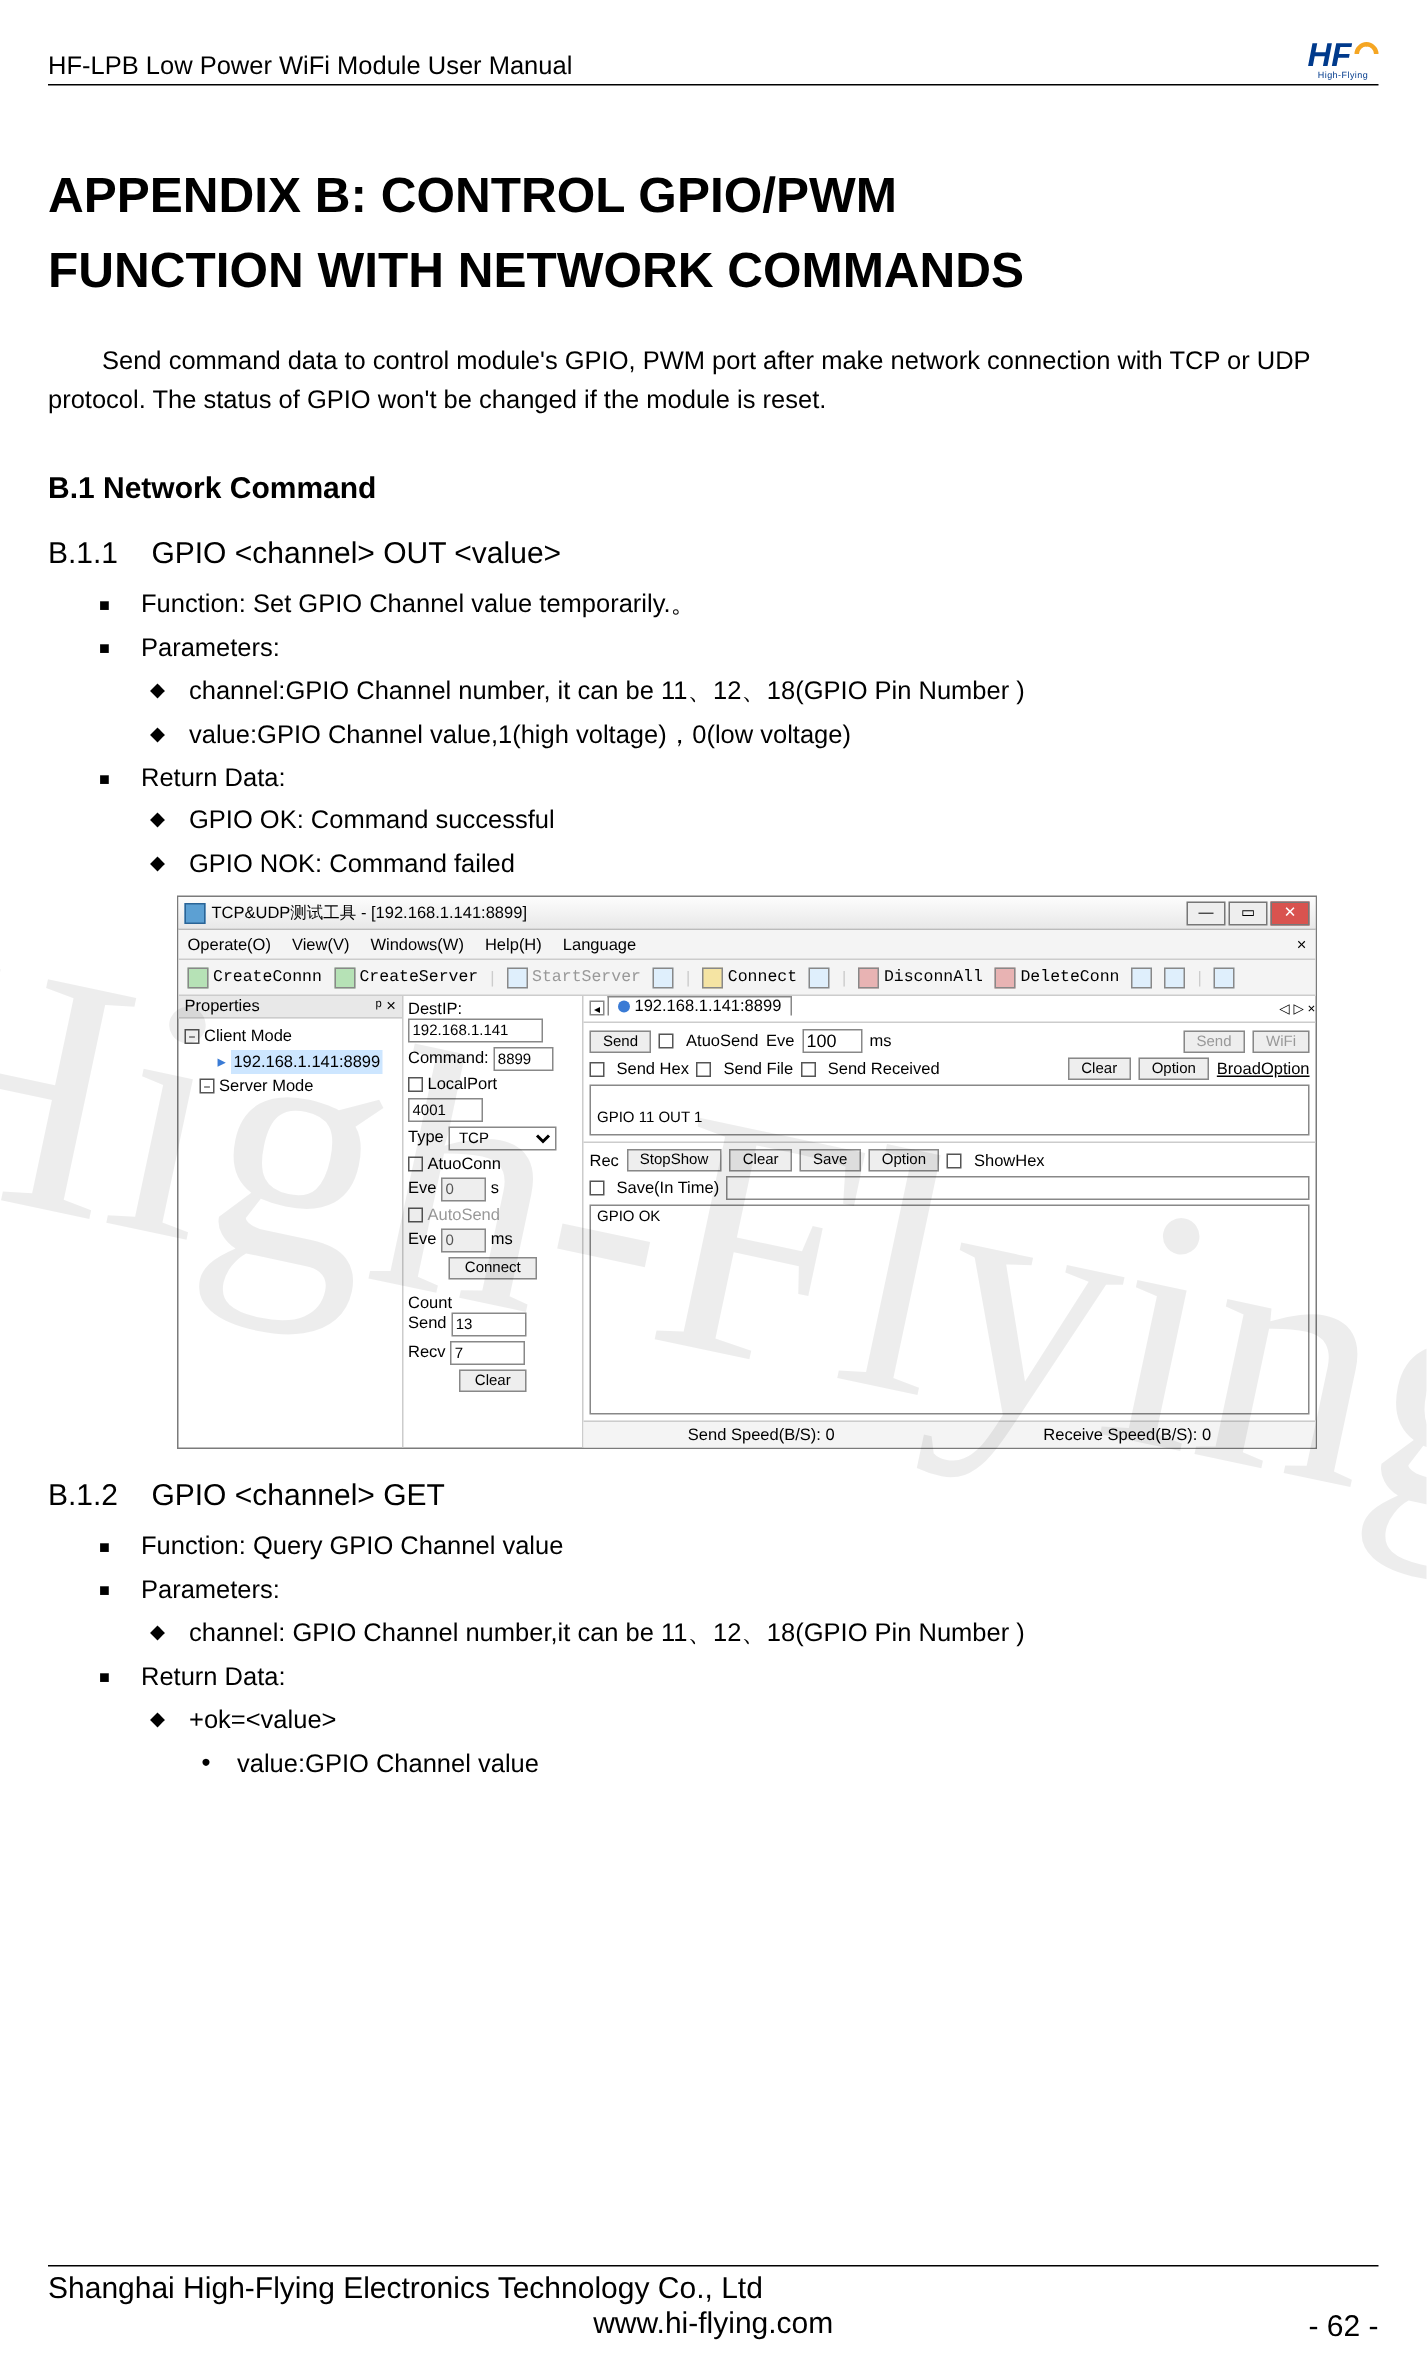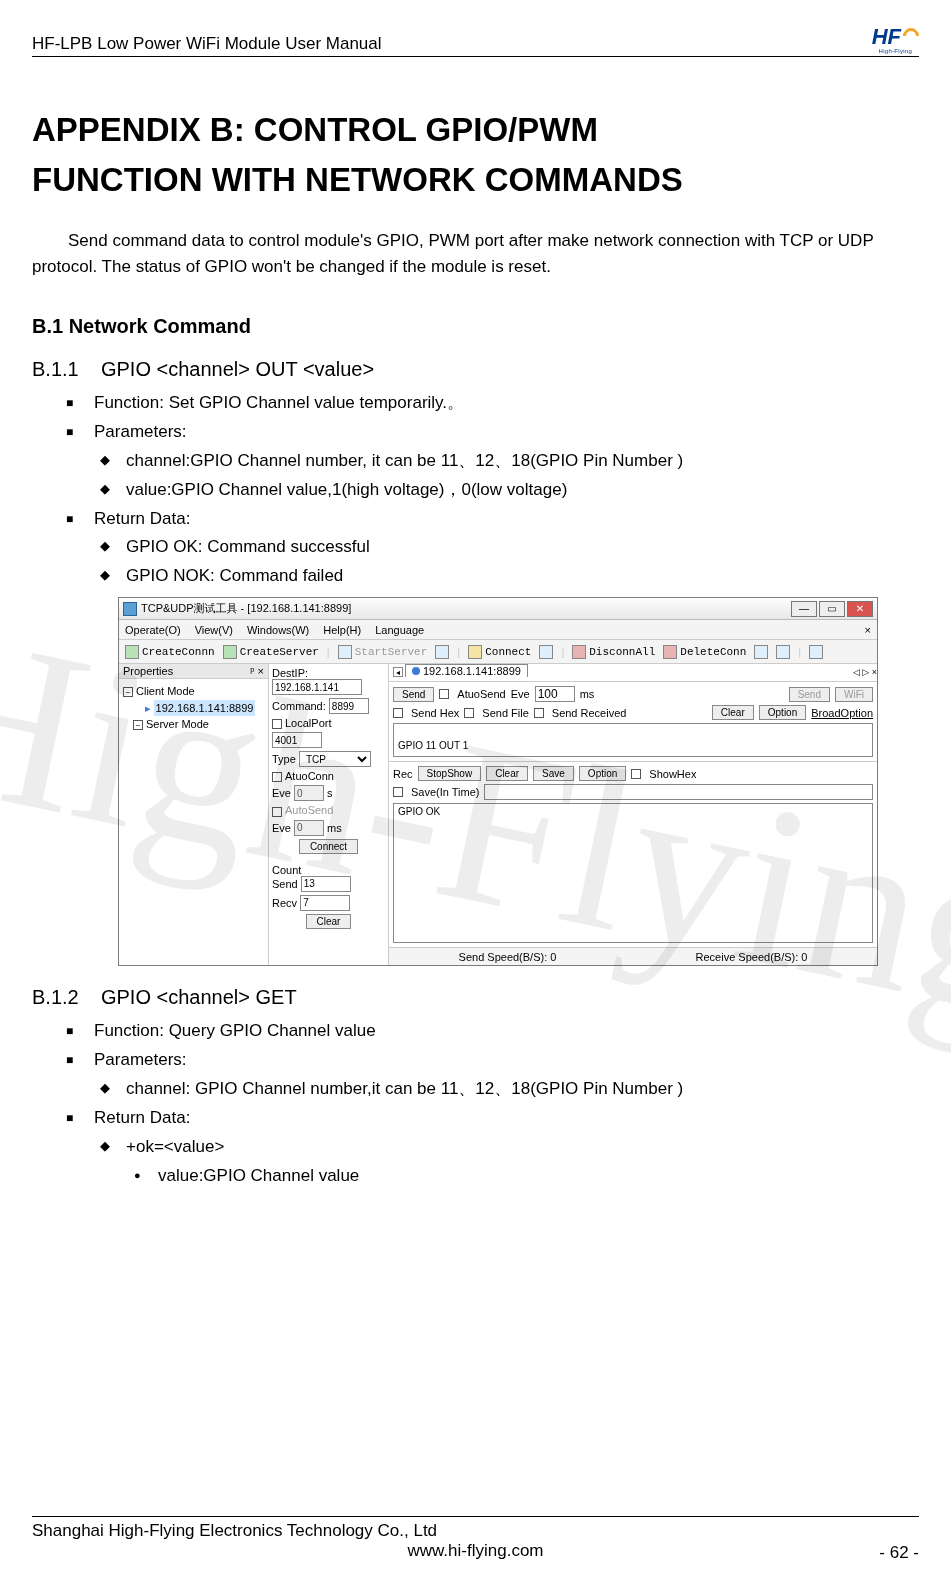--- a/index.html
+++ b/index.html
@@ -116,21 +116,21 @@
     pointer-events:none;
     white-space:nowrap;
     font-family: "Times New Roman", serif;
   }
 
   .footer{
     position:absolute;
     left:32px; right:32px; bottom:20px;
     border-top:1px solid #000;
     padding-top:4px;
-    font-size:17px;
+    font-size:20px;
   }
   .footer .line1{}
   .footer .line2{ text-align:center; }
   .footer .page-no{ position:absolute; right:0; bottom:-2px; }
 </style>
 </head>
 <body>
 
 <div class="page">
   <div class="header-row">

